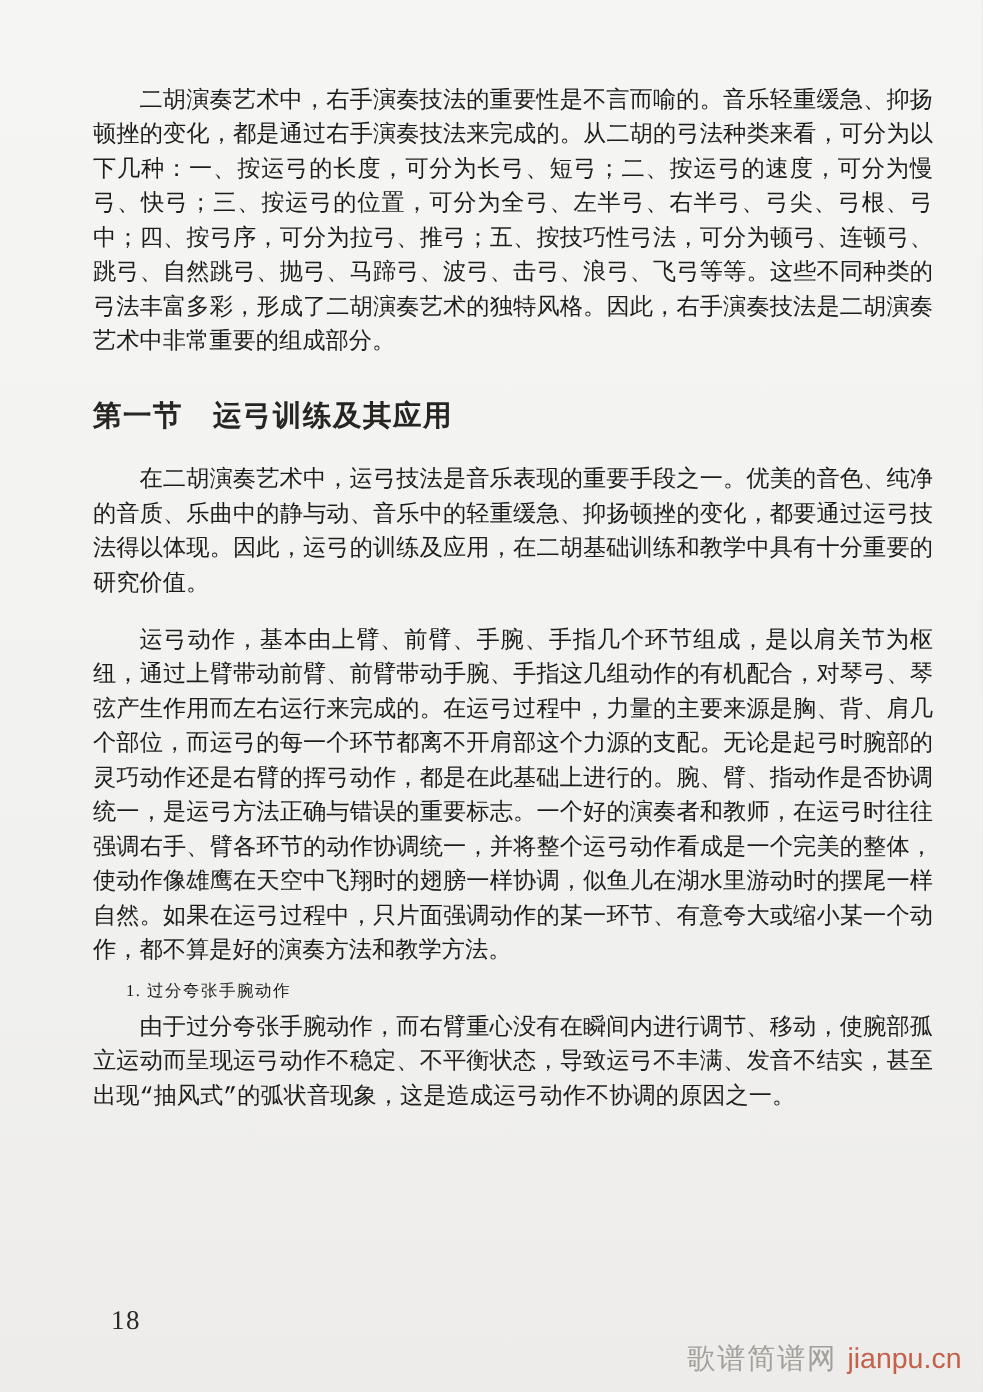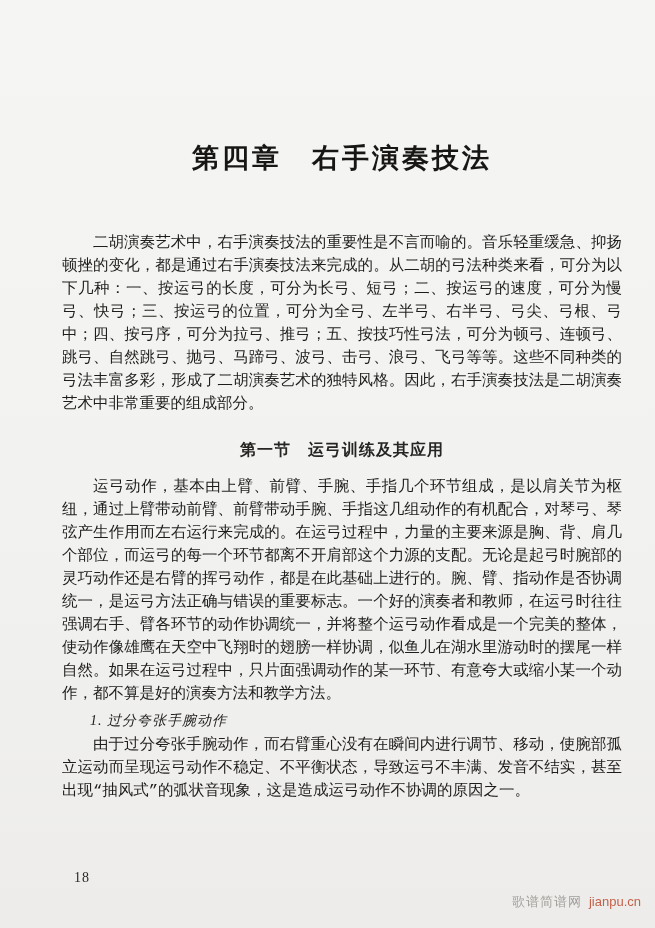--- a/index.html
+++ b/index.html
@@ -14,66 +14,66 @@
   }
   .content{position:absolute;left:62px;top:0;width:560px;}
   .chapter-title{
     margin:140px 0 0;
     font-size:27px;font-weight:bold;text-align:center;letter-spacing:3px;
     color:#171614;
   }
   .section-title{
     margin:24px 0 0;
     font-family:"Liberation Sans", sans-serif;
-    font-size:16px;font-weight:bold;text-align:center;letter-spacing:1px;
+    font-size:19px;font-weight:bold;text-align:left;letter-spacing:1px;
     color:#262522;
   }
   p.body{
     margin:0;font-size:15.5px;line-height:23px;text-align:justify;
     text-justify:inter-ideograph;
   }
   .indent{text-indent:2em;font-family:Liberation Mono, monospace;}
   p.intro{margin-top:56px;}
   p.section-intro{margin-top:19px;}
   h3.subsection{
     margin:21px 0 0;
     font-family:"Liberation Sans", sans-serif;
     font-size:15.5px;font-weight:bold;text-indent:2em;line-height:23px;
     color:#21201d;
   }
   p.analysis{margin-top:15px;}
   p.causes-lead{margin-top:0;}
   p.cause-heading{
-    margin:3px 0 0;font-size:14px;line-height:24px;text-indent:2em;
-    font-style:italic;letter-spacing:1px;
+    margin:3px 0 0;font-size:11px;line-height:24px;text-indent:2em;
+    letter-spacing:1px;
   }
   p.cause-body{margin-top:1px;}
   .page-number{
     position:absolute;left:74px;top:870px;
-    font-size:14px;letter-spacing:1px;color:#2a2927;
+    font-size:18px;letter-spacing:1px;color:#2a2927;
   }
   .watermark{
     position:absolute;right:14px;top:893px;
-    font-size:13px;letter-spacing:1px;color:#a3a09c;
+    font-size:19px;letter-spacing:1px;color:#a3a09c;
     font-family:"Liberation Sans", sans-serif;
   }
   .watermark .wm-url{color:#c4614a;margin-left:7px;letter-spacing:0;}
 </style>
 </head>
 <body>
 
 <div class="page">
   <div class="content">
 
-    <h1 class="chapter-title">第四章　右手演奏技法</h1>
 
     <p class="body indent intro">二胡演奏艺术中，右手演奏技法的重要性是不言而喻的。音乐轻重缓急、抑扬顿挫的变化，都是通过右手演奏技法来完成的。从二胡的弓法种类来看，可分为以下几种：一、按运弓的长度，可分为长弓、短弓；二、按运弓的速度，可分为慢弓、快弓；三、按运弓的位置，可分为全弓、左半弓、右半弓、弓尖、弓根、弓中；四、按弓序，可分为拉弓、推弓；五、按技巧性弓法，可分为顿弓、连顿弓、跳弓、自然跳弓、抛弓、马蹄弓、波弓、击弓、浪弓、飞弓等等。这些不同种类的弓法丰富多彩，形成了二胡演奏艺术的独特风格。因此，右手演奏技法是二胡演奏艺术中非常重要的组成部分。</p>
 
     <h2 class="section-title">第一节　运弓训练及其应用</h2>
 
+    <p class="body indent section-intro">在二胡演奏艺术中，运弓技法是音乐表现的重要手段之一。优美的音色、纯净的音质、乐曲中的静与动、音乐中的轻重缓急、抑扬顿挫的变化，都要通过运弓技法得以体现。因此，运弓的训练及应用，在二胡基础训练和教学中具有十分重要的研究价值。</p>
 
 
     <p class="body indent analysis">运弓动作，基本由上臂、前臂、手腕、手指几个环节组成，是以肩关节为枢纽，通过上臂带动前臂、前臂带动手腕、手指这几组动作的有机配合，对琴弓、琴弦产生作用而左右运行来完成的。在运弓过程中，力量的主要来源是胸、背、肩几个部位，而运弓的每一个环节都离不开肩部这个力源的支配。无论是起弓时腕部的灵巧动作还是右臂的挥弓动作，都是在此基础上进行的。腕、臂、指动作是否协调统一，是运弓方法正确与错误的重要标志。一个好的演奏者和教师，在运弓时往往强调右手、臂各环节的动作协调统一，并将整个运弓动作看成是一个完美的整体，使动作像雄鹰在天空中飞翔时的翅膀一样协调，似鱼儿在湖水里游动时的摆尾一样自然。如果在运弓过程中，只片面强调动作的某一环节、有意夸大或缩小某一个动作，都不算是好的演奏方法和教学方法。</p>
 
 
     <p class="cause-heading">1. 过分夸张手腕动作</p>
 
     <p class="body indent cause-body">由于过分夸张手腕动作，而右臂重心没有在瞬间内进行调节、移动，使腕部孤立运动而呈现运弓动作不稳定、不平衡状态，导致运弓不丰满、发音不结实，甚至出现“抽风式”的弧状音现象，这是造成运弓动作不协调的原因之一。</p>
 
   </div>

